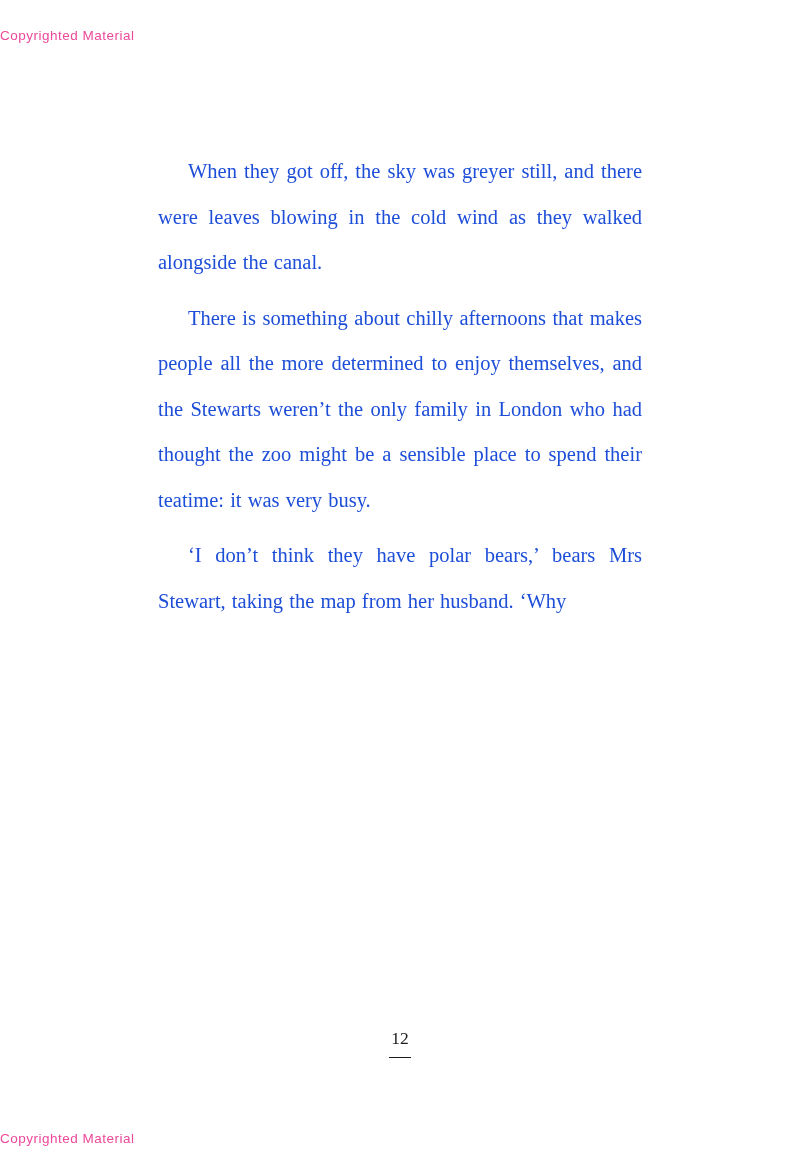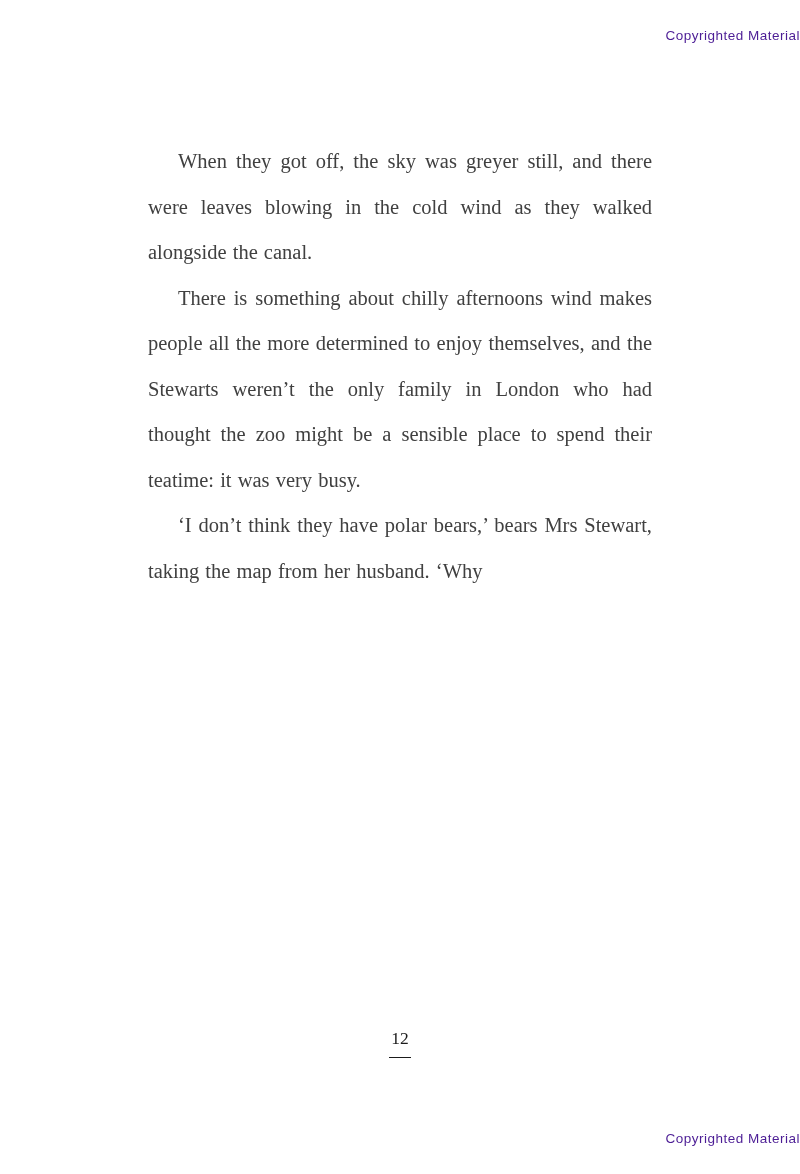--- a/index.html
+++ b/index.html
@@ -10,41 +10,41 @@
   body {
     width: 800px;
     height: 1174px;
     position: relative;
     overflow: hidden;
   }
   .copyright-notice {
     position: absolute;
     left: 0;
     width: 100%;
-    text-align: right;
+    text-align: left;
     font-family: "Liberation Sans", sans-serif;
     font-size: 13.5px;
     letter-spacing: 0.5px;
-    color: #4c1d95;
+    color: #ec4899;
   }
   .copyright-notice.top { top: 28px; }
   .copyright-notice.bottom { top: 1131px; }
 
   .text-block {
     position: absolute;
     left: 148px;
     top: 139px;
     width: 504px;
   }
   .text-block p {
-    margin: 0;
+    margin: 10px;
     font-family: "Liberation Serif", serif;
     font-size: 20.5px;
     line-height: 45.5px;
-    color: #404040;
+    color: #1d4ed8;
     text-align: justify;
     text-indent: 30px;
     word-spacing: 1px;
   }
 
   .page-number {
     position: absolute;
     top: 1028px;
     left: 0;
     width: 100%;
@@ -59,21 +59,21 @@
     padding: 0 2px 8px 2px;
   }
 </style>
 </head>
 <body>
 
 <div class="copyright-notice top">Copyrighted Material</div>
 
 <div class="text-block">
   <p>When they got off, the sky was greyer still, and there were leaves blowing in the cold wind as they walked alongside the canal.</p>
-  <p>There is something about chilly afternoons wind makes people all the more determined to enjoy themselves, and the Stewarts weren’t the only family in London who had thought the zoo might be a sensible place to spend their teatime: it was very busy.</p>
+  <p>There is something about chilly afternoons that makes people all the more determined to enjoy themselves, and the Stewarts weren’t the only family in London who had thought the zoo might be a sensible place to spend their teatime: it was very busy.</p>
   <p>‘I don’t think they have polar bears,’ bears Mrs Stewart, taking the map from her husband. ‘Why</p>
 </div>
 
 <div class="page-number">
   <span class="num">12</span>
 </div>
 
 <div class="copyright-notice bottom">Copyrighted Material</div>
 
 </body></html>

